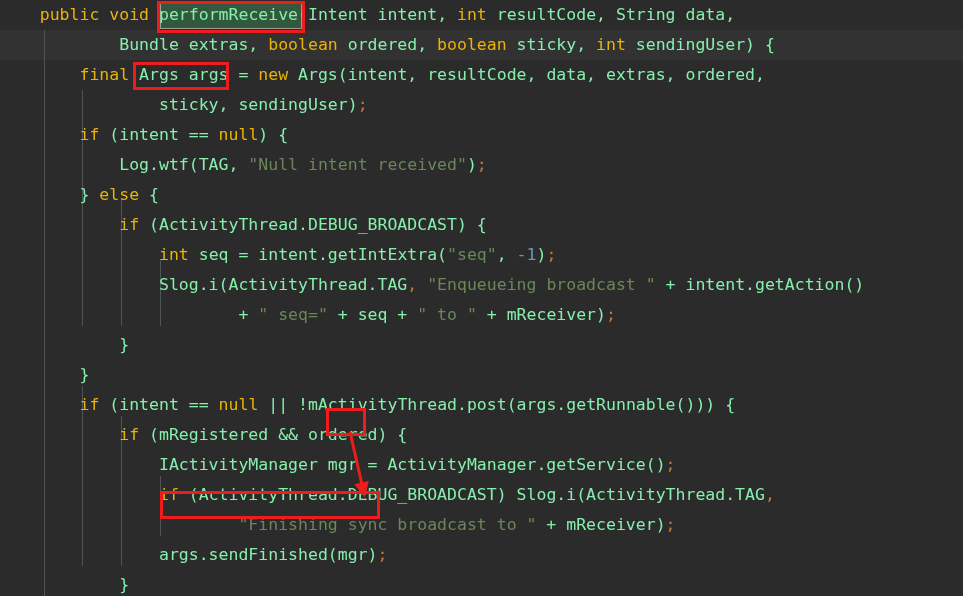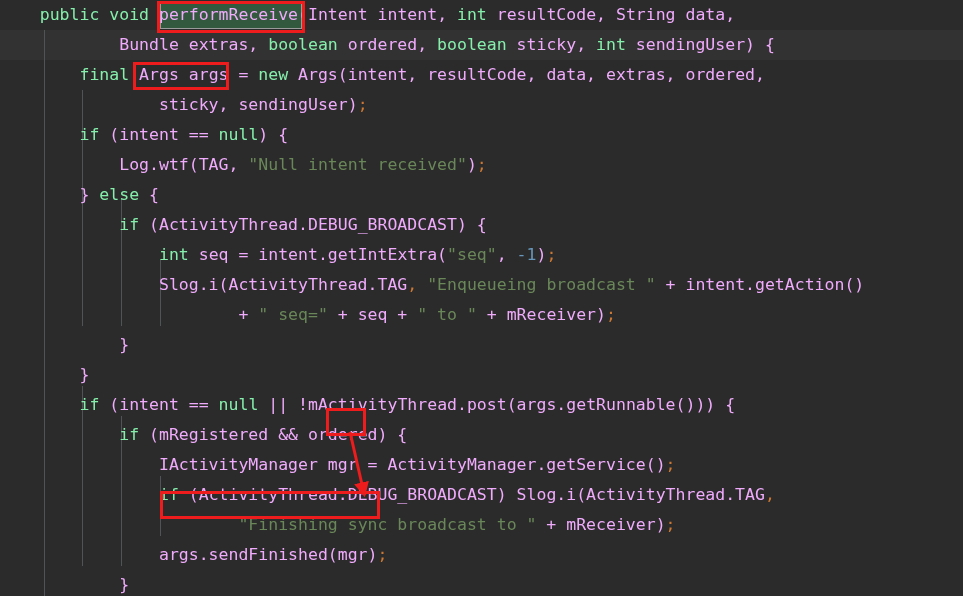--- a/index.html
+++ b/index.html
@@ -46,22 +46,22 @@
   }
   .code-line {
     position: absolute;
     left: 0;
     height: 30px;
     line-height: 30px;
     white-space: pre;
     color: #a9b7c6;
   }
   
-  .kw   { color: #86efac; }
-  .id   { color: #f0abfc; }
+  .kw   { color: #eab308; }
+  .id   { color: #86efac; }
   .str  { color: #6a8759; }
   .num  { color: #6897bb; }
   .punc { color: #a9b7c6; }
   .semi { color: #cc7832; }
 
   
   .search-hl {
     position: absolute;
     background: #32593d;
     border: 1px solid #9a9a9a;

